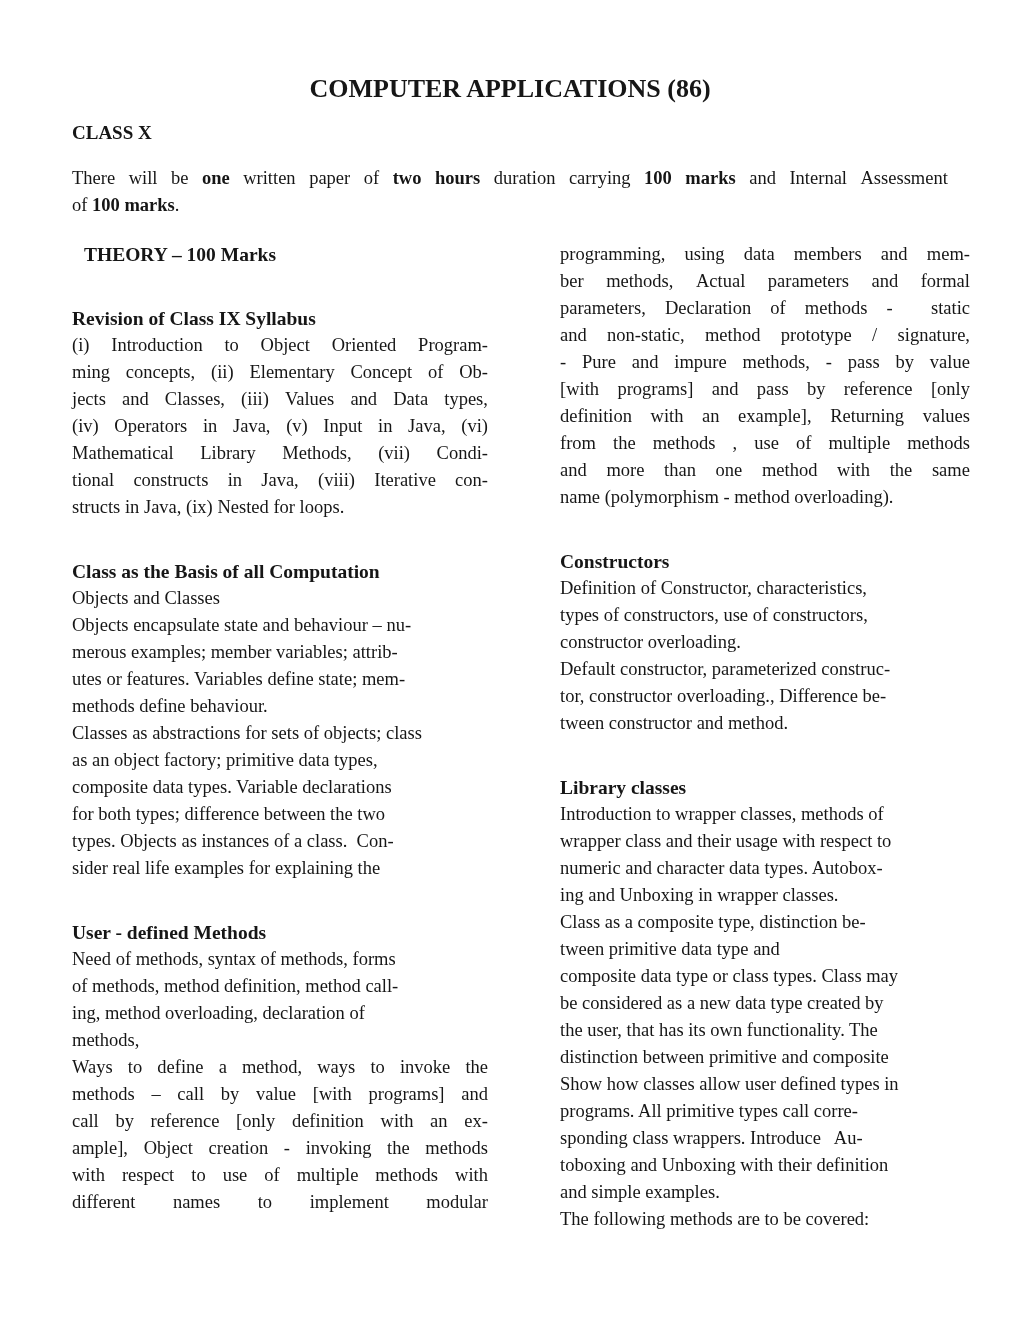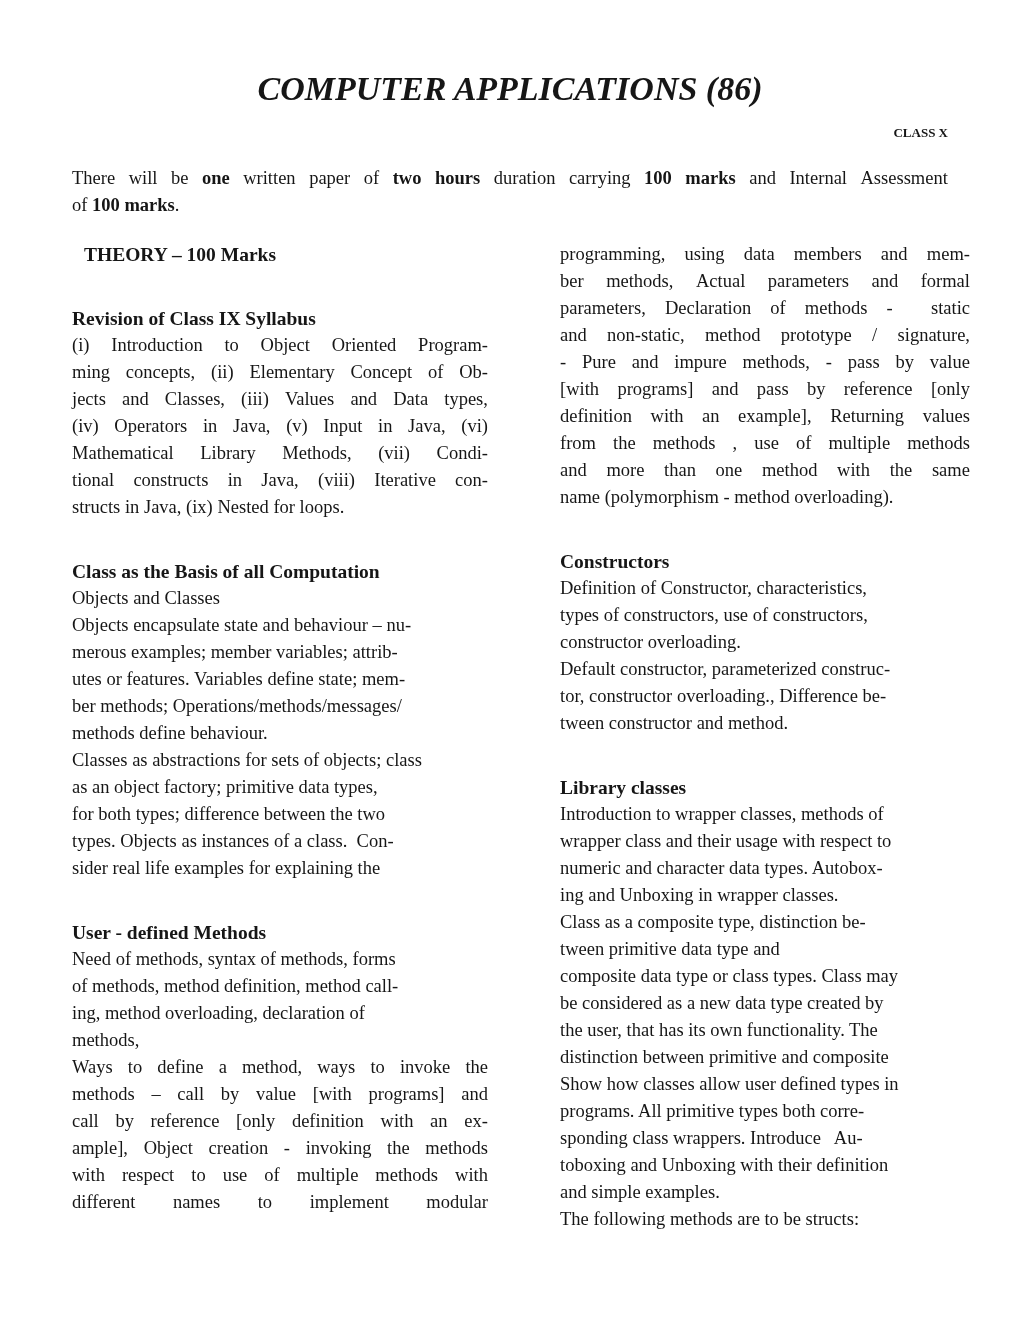--- a/index.html
+++ b/index.html
@@ -15,29 +15,28 @@
     color: #161616;
   }
   .page {
     padding: 0 72px;
     box-sizing: border-box;
     width: 1020px;
   }
   .doc-title {
     margin-top: 74px;
     text-align: center;
-    font-size: 34px;
+    font-size: 26px;
     line-height: 30px;
     font-weight: bold;
-    font-style: italic;
   }
   .doc-subtitle {
     margin-top: 17px;
-    text-align: right;
-    font-size: 13px;
+    text-align: left;
+    font-size: 19px;
     line-height: 24px;
     font-weight: bold;
   }
   .intro {
     margin-top: 20px;
     font-size: 18.5px;
     line-height: 27px;
   }
   .columns {
     display: flex;
@@ -91,24 +90,24 @@
           <div class="line jline"><span>Mathematical</span><span>Library</span><span>Methods,</span><span>(vii)</span><span>Condi-</span></div>
           <div class="line jline"><span>tional</span><span>constructs</span><span>in</span><span>Java,</span><span>(viii)</span><span>Iterative</span><span>con-</span></div>
           <div class="line">structs in Java, (ix) Nested for loops.</div>
         </div>
         <div>
           <div class="sec-h">Class as the Basis of all Computation</div>
           <div class="line">Objects and Classes</div>
           <div class="line">Objects encapsulate state and behaviour – nu-</div>
           <div class="line">merous examples; member variables; attrib-</div>
           <div class="line">utes or features. Variables define state; mem-</div>
-          <div class="line">ber methods; Operations/methods/messages/</div>
           <div class="line">methods define behaviour.</div>
           <div class="line">Classes as abstractions for sets of objects; class</div>
           <div class="line">as an object factory; primitive data types,</div>
+          <div class="line">composite data types. Variable declarations</div>
           <div class="line">for both types; difference between the two</div>
           <div class="line">types. Objects as instances of a class.  Con-</div>
           <div class="line">sider real life examples for explaining the</div>
         </div>
         <div>
           <div class="sec-h">User - defined Methods</div>
           <div class="line">Need of methods, syntax of methods, forms</div>
           <div class="line">of methods, method definition, method call-</div>
           <div class="line">ing, method overloading, declaration of</div>
           <div class="line">methods,</div>
@@ -148,21 +147,21 @@
           <div class="line">wrapper class and their usage with respect to</div>
           <div class="line">numeric and character data types. Autobox-</div>
           <div class="line">ing and Unboxing in wrapper classes.</div>
           <div class="line">Class as a composite type, distinction be-</div>
           <div class="line">tween primitive data type and</div>
           <div class="line">composite data type or class types. Class may</div>
           <div class="line">be considered as a new data type created by</div>
           <div class="line">the user, that has its own functionality. The</div>
           <div class="line">distinction between primitive and composite</div>
           <div class="line">Show how classes allow user defined types in</div>
-          <div class="line">programs. All primitive types both corre-</div>
+          <div class="line">programs. All primitive types call corre-</div>
           <div class="line">sponding class wrappers. Introduce   Au-</div>
           <div class="line">toboxing and Unboxing with their definition</div>
           <div class="line">and simple examples.</div>
-          <div class="line">The following methods are to be structs:</div>
+          <div class="line">The following methods are to be covered:</div>
         </div>
       </div>
   </div>
 </div>
 
 </body></html>

